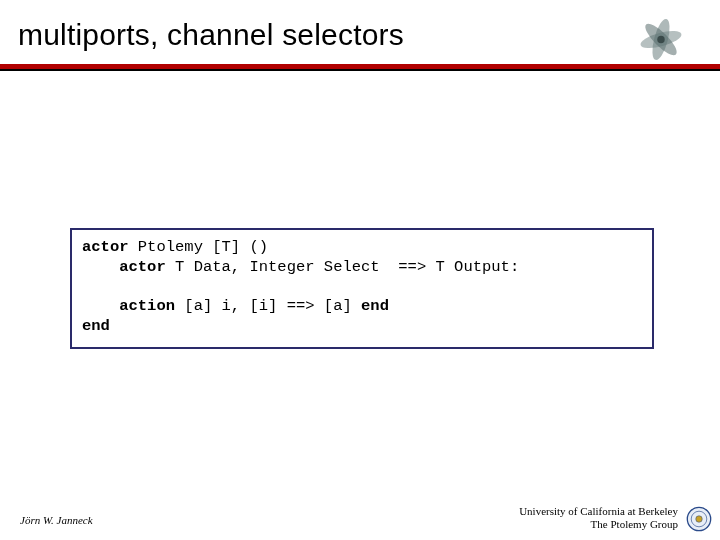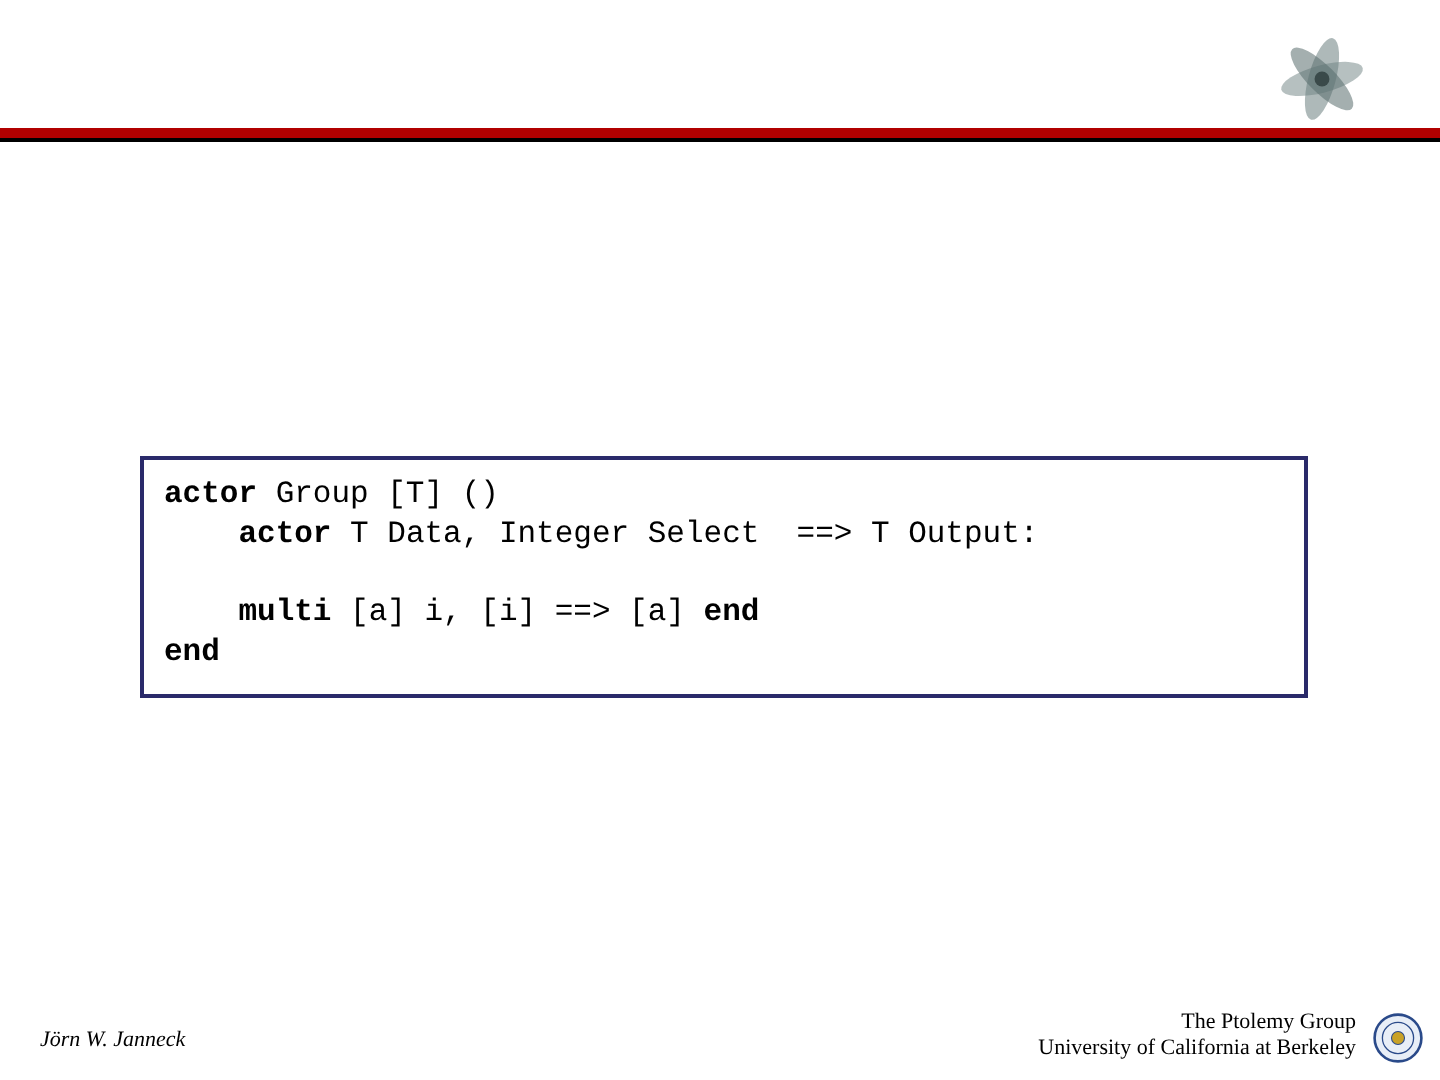--- a/index.html
+++ b/index.html
@@ -103,45 +103,46 @@
     bottom: 8px;
     width: 26px;
     height: 26px;
   }
 </style>
 </head>
 <body>
 
 <div class="slide">
 
+  <div class="title">multiports, channel selectors</div>
 
   <svg class="logo" viewBox="0 0 100 100">
     <g transform="translate(50,54)">
       <ellipse rx="34" ry="11" transform="rotate(-15)" fill="#7a8d8d" opacity="0.55"></ellipse>
       <ellipse rx="34" ry="11" transform="rotate(105)" fill="#6b7f7f" opacity="0.55"></ellipse>
       <ellipse rx="34" ry="11" transform="rotate(225)" fill="#5a6e6e" opacity="0.55"></ellipse>
       <circle r="6" fill="#3a4a4a"></circle>
     </g>
   </svg>
 
   <div class="rule-red"></div>
   <div class="rule-black"></div>
 
   <div class="code-box">
-    <pre><span class="kw">actor</span><span> Group [T] ()</span>
+    <pre><span class="kw">actor</span><span> Ptolemy [T] ()</span>
 <span>    </span><span class="kw">actor</span><span> T Data, Integer Select  ==&gt; T Output:</span>
 <span></span>
-<span>    </span><span class="kw">multi</span><span> [a] i, [i] ==&gt; [a] </span><span class="kw">end</span>
+<span>    </span><span class="kw">action</span><span> [a] i, [i] ==&gt; [a] </span><span class="kw">end</span>
 <span class="kw">end</span></pre>
   </div>
 
   <div class="footer-left">Jörn W. Janneck</div>
   <div class="footer-right">
+    <div>University of California at Berkeley</div>
     <div>The Ptolemy Group</div>
-    <div>University of California at Berkeley</div>
   </div>
 
   <svg class="seal" viewBox="0 0 40 40">
     <circle cx="20" cy="20" r="18" fill="#e8eef7" stroke="#2a4a8a" stroke-width="2"></circle>
     <circle cx="20" cy="20" r="12" fill="none" stroke="#2a4a8a" stroke-width="1"></circle>
     <circle cx="20" cy="20" r="5" fill="#c9a227" stroke="#2a4a8a" stroke-width="0.8"></circle>
   </svg>
 
 </div>
 

